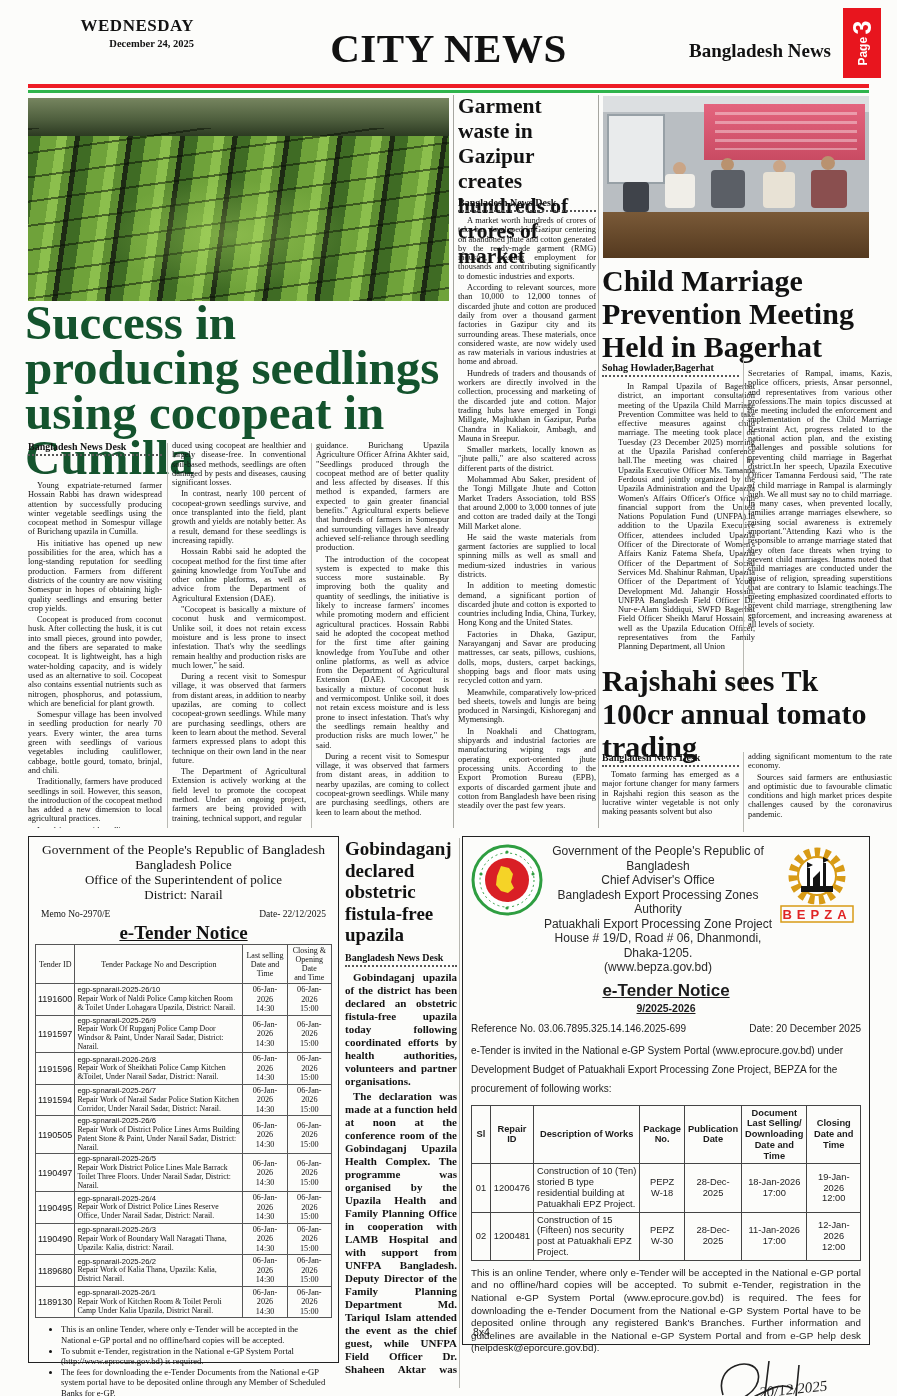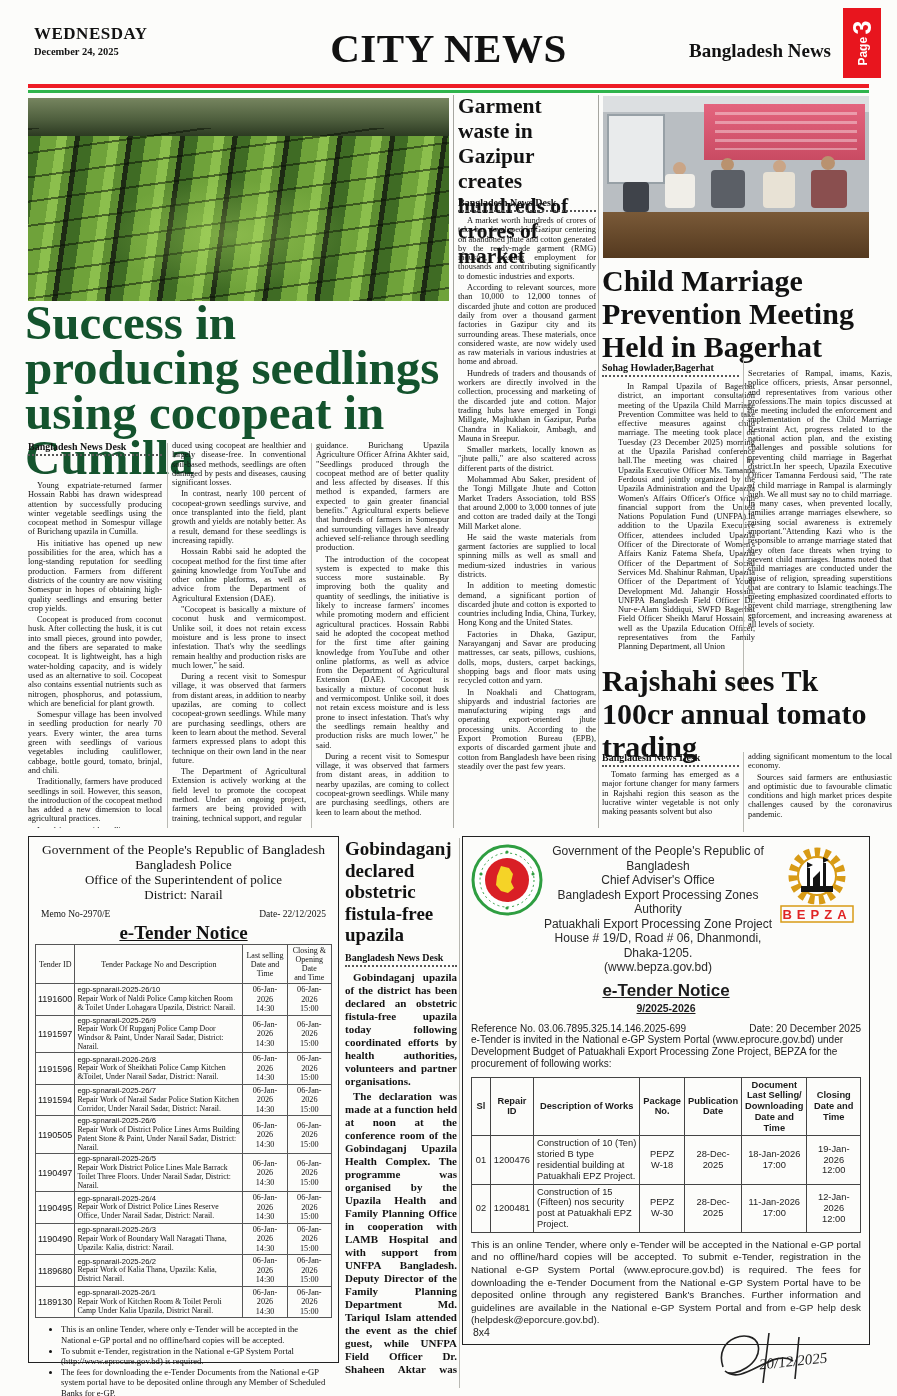--- a/index.html
+++ b/index.html
@@ -1,21 +1,21 @@
 <!DOCTYPE html>
 <html><head>
 <meta charset="utf-8">
 <style>
   html,body{margin:0;padding:0;background:#e9e9e6;}
   .page{position:relative;width:897px;height:1396px;margin:0 auto;background:#fcfcfa;color:#121212;
         font-family:"Liberation Serif",serif;overflow:hidden;}
   .abs{position:absolute;}
   .vr{position:absolute;width:1px;background:#b9b9b3;}
   
-  .hdr-left{left:34px;top:24px;width:160px;text-align:left;}
+  .hdr-left{left:34px;top:16px;width:160px;text-align:right;}
   .hdr-day{font-weight:bold;font-size:17px;letter-spacing:.5px;}
   .hdr-date{font-weight:bold;font-size:10.5px;margin-top:2px;}
   .hdr-title{left:0;right:0;top:24px;text-align:center;font-size:41px;font-weight:bold;letter-spacing:.5px;}
   .hdr-brand{right:66px;top:40px;font-size:19px;font-weight:bold;}
   .page-box{left:843px;top:8px;width:38px;height:70px;background:#e8151e;color:#fff;display:flex;align-items:center;justify-content:center;}
   .page-box .vtext{writing-mode:vertical-rl;transform:rotate(180deg);font-weight:bold;font-family:"Liberation Sans",sans-serif;line-height:1;display:flex;align-items:center;gap:2px;}
   .page-word{font-size:12px;}
   .page-num{font-size:25px;}
   .rule-red{left:28px;top:84px;width:841px;height:4px;background:#ee1c25;}
   .rule-green{left:28px;top:90px;width:841px;height:3px;background:#2fb44c;}
@@ -69,21 +69,21 @@
   .gob-body{font-size:11px;line-height:13px;text-align:justify;overflow:hidden;height:408px;font-weight:bold;}
   .gob-body p{margin:0 0 2px 0;text-indent:8px;}
   
   .bbox{left:462px;top:836px;width:408px;height:509px;border:1px solid #222;padding:7px 8px;box-sizing:border-box;
         font-family:"Liberation Sans",sans-serif;color:#1c1c1c;}
   .bhead{display:flex;align-items:flex-start;}
   .bhead-mid{flex:1;text-align:center;font-size:12px;line-height:14.5px;color:#2a2a2a;}
   .btitle{text-align:center;font-size:17px;font-weight:bold;text-decoration:underline;margin-top:6px;}
   .bsub{text-align:center;font-size:10.5px;font-weight:bold;text-decoration:underline;margin-top:1px;}
   .bref{display:flex;justify-content:space-between;font-size:10px;margin-top:9px;}
-  .bintro{font-size:10px;line-height:12px;}
+  .bintro{font-size:10px;line-height:19px;margin-top:7px;}
   .btable{border-collapse:collapse;width:100%;margin-top:7px;}
   .btable th,.btable td{border:1px solid #444;padding:2px 3px;vertical-align:middle;font-size:9.3px;line-height:10.8px;}
   .btable th{text-align:center;font-weight:bold;white-space:pre-line;}
   .b-c{text-align:center;white-space:pre-line;}
   .b-desc{text-align:left;}
   .bnote{font-size:9.8px;line-height:12.6px;text-align:justify;margin-top:6px;}
   .bsig{position:relative;height:118px;}
   .bsize{position:absolute;left:10px;bottom:6px;font-size:10.5px;margin-top:48px;}
   .sig-date{position:absolute;left:288px;top:26px;font-size:15px;font-style:italic;transform:rotate(-6deg);font-family:"Liberation Serif",serif;}
 </style>
@@ -151,20 +151,21 @@
   </div>
   <div class="abs newscol" style="left:458px;top:216px;width:138px;height:608px;">
     <p>A market worth hundreds of crores of taka has developed in Gazipur centering on abandoned jhute and cotton generated by the ready-made garment (RMG) industry, creating employment for thousands and contributing significantly to domestic industries and exports.</p>
     <p>According to relevant sources, more than 10,000 to 12,000 tonnes of discarded jhute and cotton are produced daily from over a thousand garment factories in Gazipur city and its surrounding areas. These materials, once considered waste, are now widely used as raw materials in various industries at home and abroad.</p>
     <p>Hundreds of traders and thousands of workers are directly involved in the collection, processing and marketing of the discarded jute and cotton. Major trading hubs have emerged in Tongi Millgate, Majhukhan in Gazipur, Purba Chandra in Kaliakoir, Ambagh, and Mauna in Sreepur.</p>
     <p>Smaller markets, locally known as "jhute palli," are also scattered across different parts of the district.</p>
     <p>Mohammad Abu Saker, president of the Tongi Millgate Jhute and Cotton Market Traders Association, told BSS that around 2,000 to 3,000 tonnes of jute and cotton are traded daily at the Tongi Mill Market alone.</p>
     <p>He said the waste materials from garment factories are supplied to local spinning mills as well as small and medium-sized industries in various districts.</p>
     <p>In addition to meeting domestic demand, a significant portion of discarded jhute and cotton is exported to countries including India, China, Turkey, Hong Kong and the United States.</p>
     <p>Factories in Dhaka, Gazipur, Narayanganj and Savar are producing mattresses, car seats, pillows, cushions, dolls, mops, dusters, carpet backings, shopping bags and floor mats using recycled cotton and yarn.</p>
+    <p>Meanwhile, comparatively low-priced bed sheets, towels and lungis are being produced in Narsingdi, Kishoreganj and Mymensingh.</p>
     <p>In Noakhali and Chattogram, shipyards and industrial factories are manufacturing wiping rags and operating export-oriented jhute processing units. According to the Export Promotion Bureau (EPB), exports of discarded garment jhute and cotton from Bangladesh have been rising steadily over the past few years.</p>
   </div>
 
   <div class="abs photo-meet">
     <div class="meet-ceil"></div>
     <div class="meet-screen"></div>
     <div class="meet-banner"></div>
     <div class="meet-banner-lines"></div>
     <div class="head" style="left:70px;top:66px;width:13px;height:13px;background:#caa586;"></div>
     <div class="person" style="left:62px;top:78px;width:30px;height:34px;background:#f0eee8;"></div>
@@ -193,21 +194,21 @@
 
   <div class="abs hl-tomato">Rajshahi sees Tk 100cr annual tomato trading</div>
   <div class="abs" style="left:602px;top:752px;width:137px;">
     <div class="byline">Bangladesh News Desk</div>
     <div class="dotline"></div>
   </div>
   <div class="abs newscol" style="left:602px;top:770px;width:137px;height:58px;">
     <p>Tomato farming has emerged as a major fortune changer for many farmers in Rajshahi region this season as the lucrative winter vegetable is not only making peasants solvent but also</p>
   </div>
   <div class="abs newscol" style="left:748px;top:752px;width:144px;height:80px;">
-    <p style="text-indent:0;">adding significant momentum to the local economy.</p>
+    <p style="text-indent:0;">adding significant momentum to the rate economy.</p>
     <p>Sources said farmers are enthusiastic and optimistic due to favourable climatic conditions and high market prices despite challenges caused by the coronavirus pandemic.</p>
   </div>
   <div class="vr" style="left:743px;top:752px;height:80px;"></div>
 
   <div class="abs nbox">
     <div class="org">
       <div class="l0">Government of the People's Republic of Bangladesh</div>
       <div>Bangladesh Police</div>
       <div>Office  of the  Superintendent  of police</div>
       <div>District: Narail</div>

